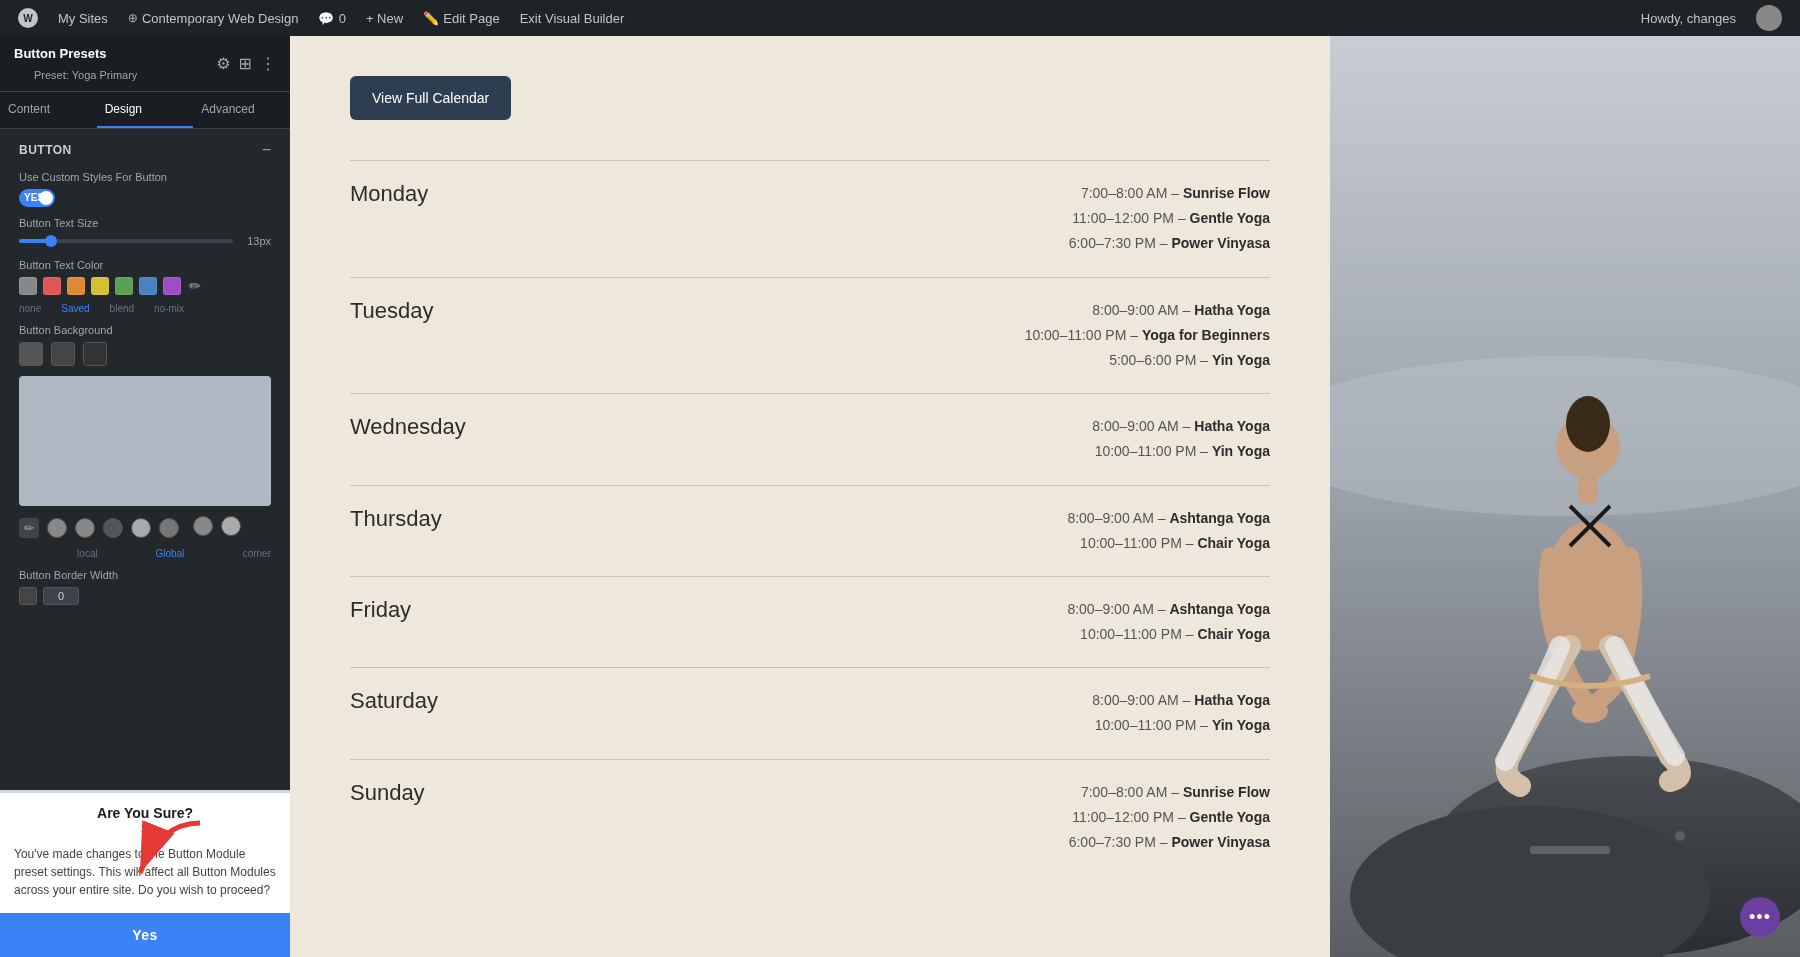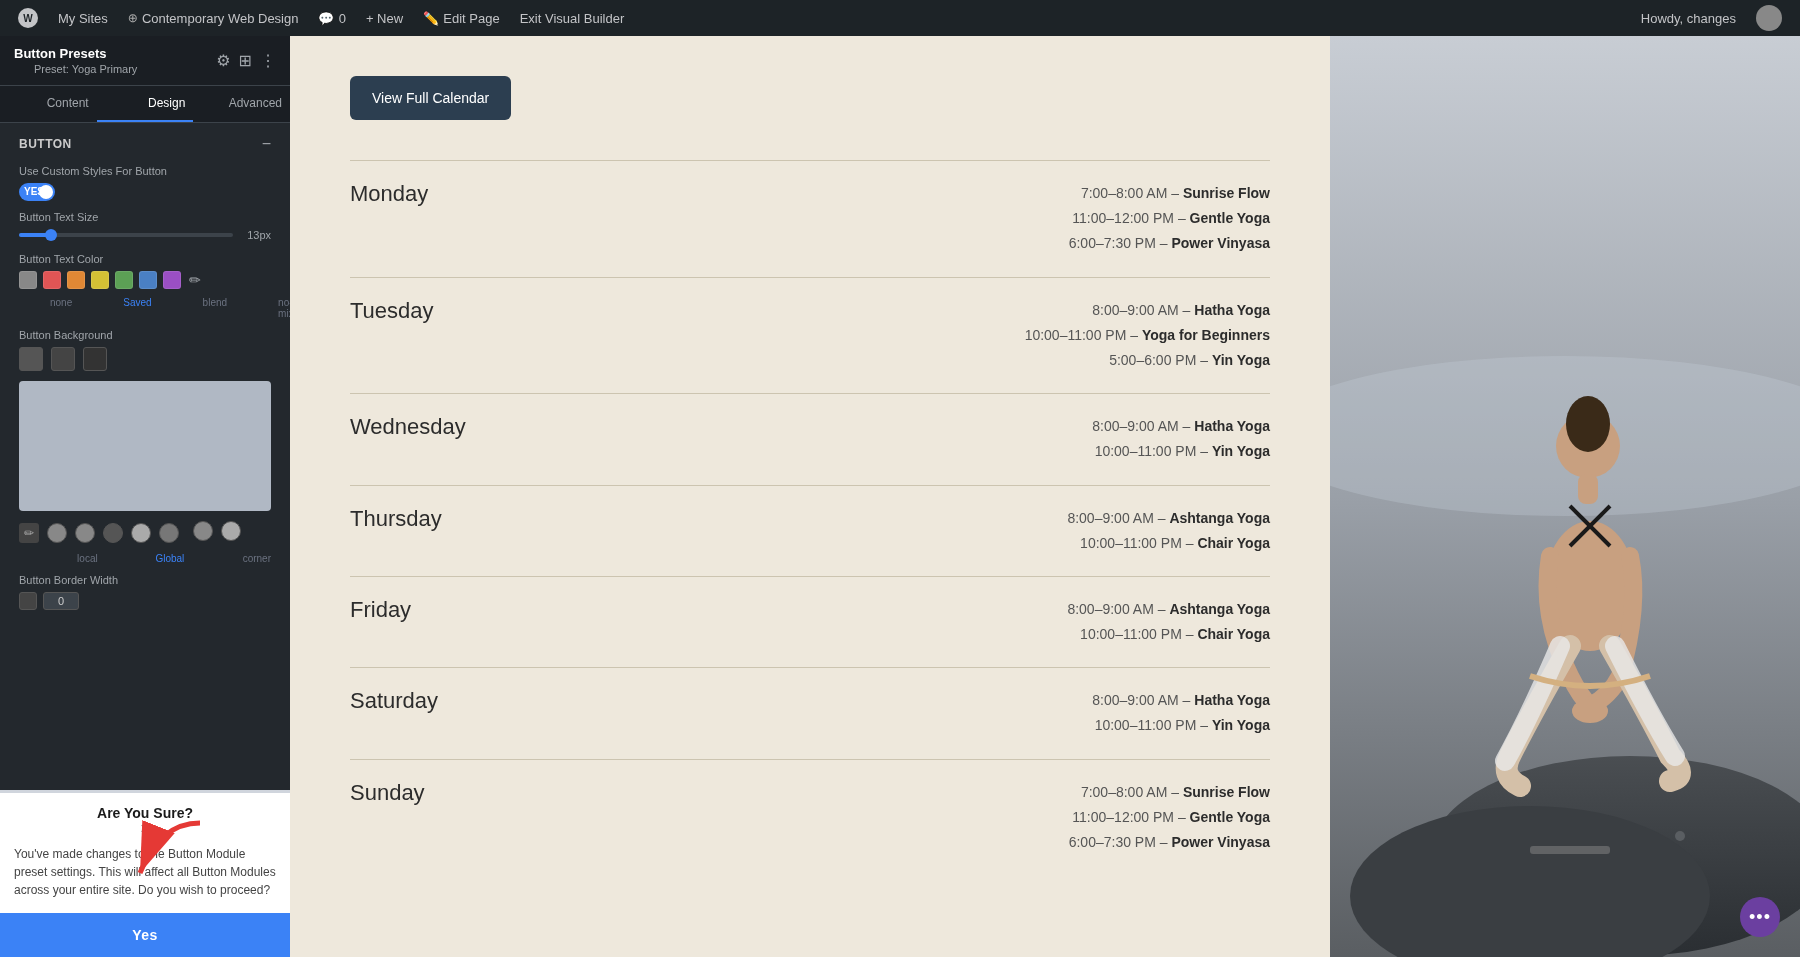--- a/index.html
+++ b/index.html
@@ -67,34 +67,34 @@
     
     .panel-header {
       background: #1a1e23;
       padding: 10px 14px;
       display: flex;
       align-items: center;
       justify-content: space-between;
       border-bottom: 1px solid #3c434a;
     }
     .panel-title { color: #fff; font-size: 13px; font-weight: 600; }
-    .panel-subtitle { color: #a0a5aa; font-size: 11px; margin-top: 2px; padding-left: 20px; }
+    .panel-subtitle { color: #a0a5aa; font-size: 11px; margin-top: 8px; padding-left: 20px; }
     .panel-header-icons { display: flex; gap: 8px; align-items: center; }
     .panel-header-icon { color: #a0a5aa; cursor: pointer; font-size: 16px; }
 
     
     .panel-tabs {
       display: flex;
       background: #1a1e23;
       border-bottom: 1px solid #3c434a;
     }
     .panel-tab {
       flex: 1;
       padding: 10px 8px;
-      text-align: right;
+      text-align: left;
       font-size: 12px;
       color: #a0a5aa;
       cursor: pointer;
       border-bottom: 2px solid transparent;
     }
     .panel-tab.active {
       color: #fff;
       border-bottom: 2px solid #3b82f6;
     }
 
@@ -182,21 +182,21 @@
     .color-row { display: flex; align-items: center; gap: 6px; flex-wrap: wrap; margin-bottom: 8px; }
     .color-swatch {
       width: 18px; height: 18px;
       border-radius: 3px;
       cursor: pointer;
       border: 1px solid rgba(255,255,255,0.1);
     }
     .color-picker-icon { color: #a0a5aa; cursor: pointer; font-size: 14px; margin-left: 2px; }
 
     .color-labels { display: flex; gap: 20px; margin-bottom: 10px; }
-    .color-label-item { font-size: 10px; color: #6b7280; margin-left: 31px; }
+    .color-label-item { font-size: 10px; color: #6b7280; }
     .color-label-item.active { color: #3b82f6; }
 
     
     .bg-row { display: flex; gap: 8px; align-items: center; margin-bottom: 8px; }
     .bg-swatch {
       width: 24px; height: 24px;
       background: #444;
       border-radius: 3px;
       border: 1px solid #555;
       cursor: pointer;

